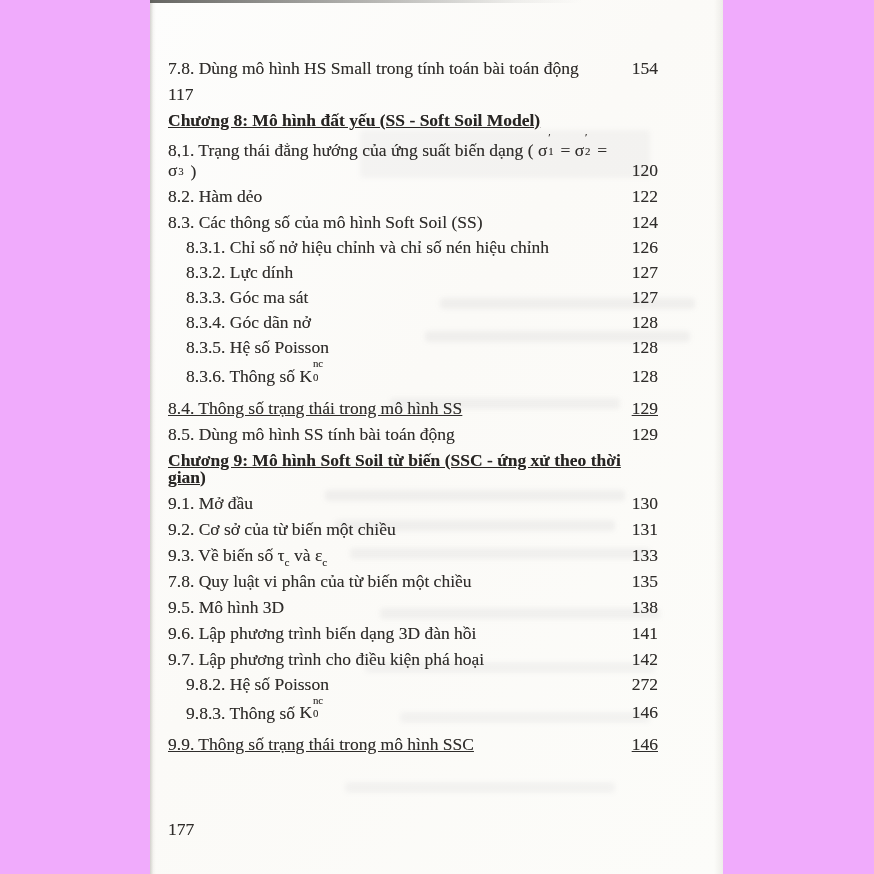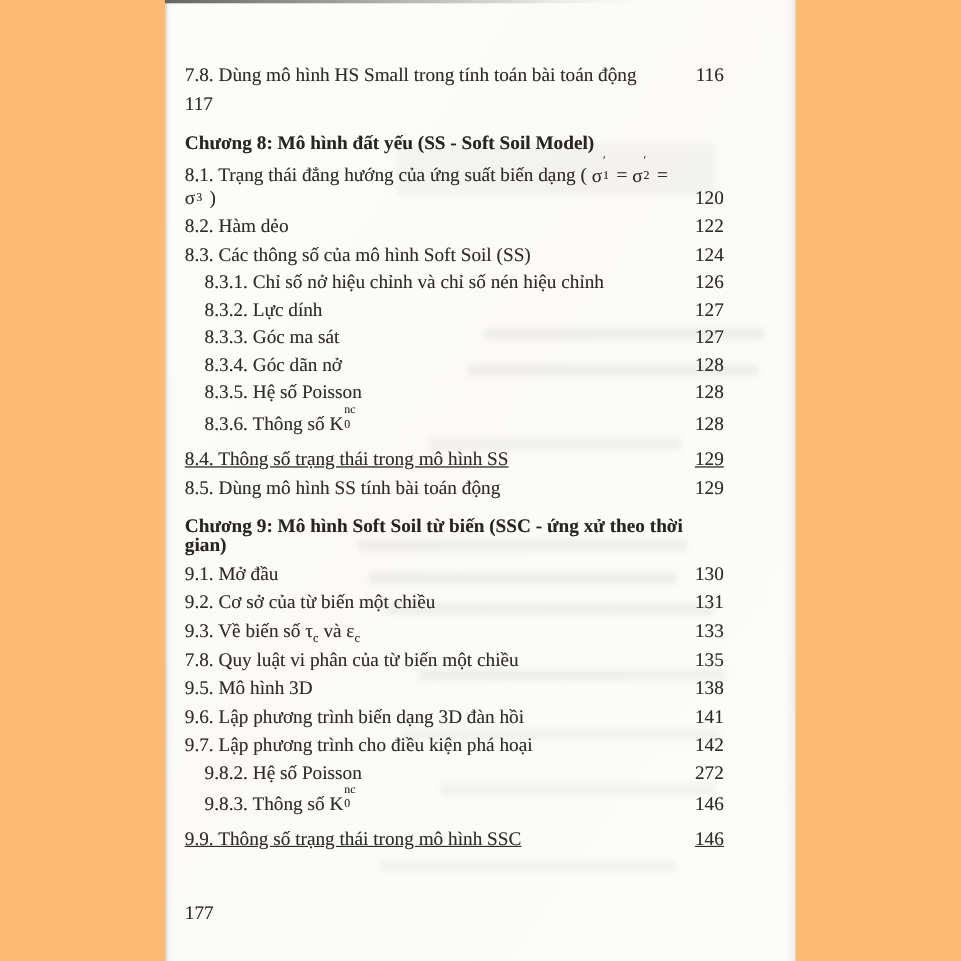--- a/index.html
+++ b/index.html
@@ -3,21 +3,21 @@
 <meta charset="utf-8">
 <style>
   html, body {
     margin: 0; padding: 0;
     background: #ffffff;
     font-family: "Liberation Serif", "DejaVu Serif", serif;
   }
   .canvas {
     position: relative;
     width: 874px; height: 874px;
-    background: #fdba74;
+    background: #f0abfc;
     overflow: hidden;
   }
   .page {
     position: absolute;
     left: 150px; top: 0;
     width: 573px; height: 874px;
     background: linear-gradient(125deg, #fdfdfc 0%, #fbfaf7 45%, #fcfcf9 100%);
   }
   .page-left-edge {
     position: absolute; left: 0; top: 0;
@@ -51,24 +51,24 @@
     justify-content: space-between;
     align-items: flex-end;
     font-size: 17.5px;
     line-height: 17px;
     margin-top: 9px;
     text-shadow: 0 0 0.5px rgba(70,64,58,0.45);
   }
   .row:first-child { margin-top: 0; }
   .row.sub { margin-top: 8px; padding-left: 18px; text-align: right; }
   .row.chapter {
-    margin-top: 18px;
     margin-bottom: 3px;
     font-weight: bold;
     color: #272523;
+    text-decoration: underline;
   }
   .row.gap { margin-top: 15px; text-decoration: underline; }
   .label { padding-right: 10px; }
   .label-line2 { padding-left: 44px; margin-top: 3px; }
   .pagenum { flex: none; }
   sub { font-size: 0.65em; line-height: 0; }
   .stack { display: inline-block; white-space: nowrap; }
   .st-base { display: inline-block; }
   .st-col {
     position: relative;
@@ -104,21 +104,21 @@
     <div class="ghost" style="left:185px; top:520px; width:280px; height:11px; background:rgba(100,100,120,0.08);"></div>
     <div class="ghost" style="left:200px; top:548px; width:300px; height:11px; background:rgba(100,100,120,0.07);"></div>
     <div class="ghost" style="left:230px; top:608px; width:280px; height:11px; background:rgba(100,100,120,0.07);"></div>
     <div class="ghost" style="left:215px; top:662px; width:290px; height:11px; background:rgba(100,100,120,0.06);"></div>
     <div class="ghost" style="left:250px; top:712px; width:250px; height:11px; background:rgba(100,100,120,0.06);"></div>
     <div class="ghost" style="left:195px; top:782px; width:270px; height:11px; background:rgba(100,100,120,0.06);"></div>
 
     <div class="toc" id="toc">
         <div class="row item">
           <div class="label">7.8. Dùng mô hình HS Small trong tính toán bài toán động</div>
-          <div class="pagenum">116</div>
+          <div class="pagenum">154</div>
         </div>
         <div class="row item">
           <div class="pagenum">117</div>
         </div>
         <div class="row chapter">
           <div class="label">Chương 8: Mô hình đất yếu (SS - Soft Soil Model)</div>
         </div>
         <div class="row item">
           <div class="label">8.1. Trạng thái đẳng hướng của ứng suất biến dạng ( <span class="stack"><span class="st-base">σ</span><span class="st-col" style="width: 0.5em;"><span class="st-sup">′</span><span class="st-sub">1</span></span></span> = <span class="stack"><span class="st-base">σ</span><span class="st-col" style="width: 0.5em;"><span class="st-sup">′</span><span class="st-sub">2</span></span></span> = <span class="stack"><span class="st-base">σ</span><span class="st-col" style="width: 0.5em;"><span class="st-sup">′</span><span class="st-sub">3</span></span></span> )</div>
           <div class="pagenum">120</div>

